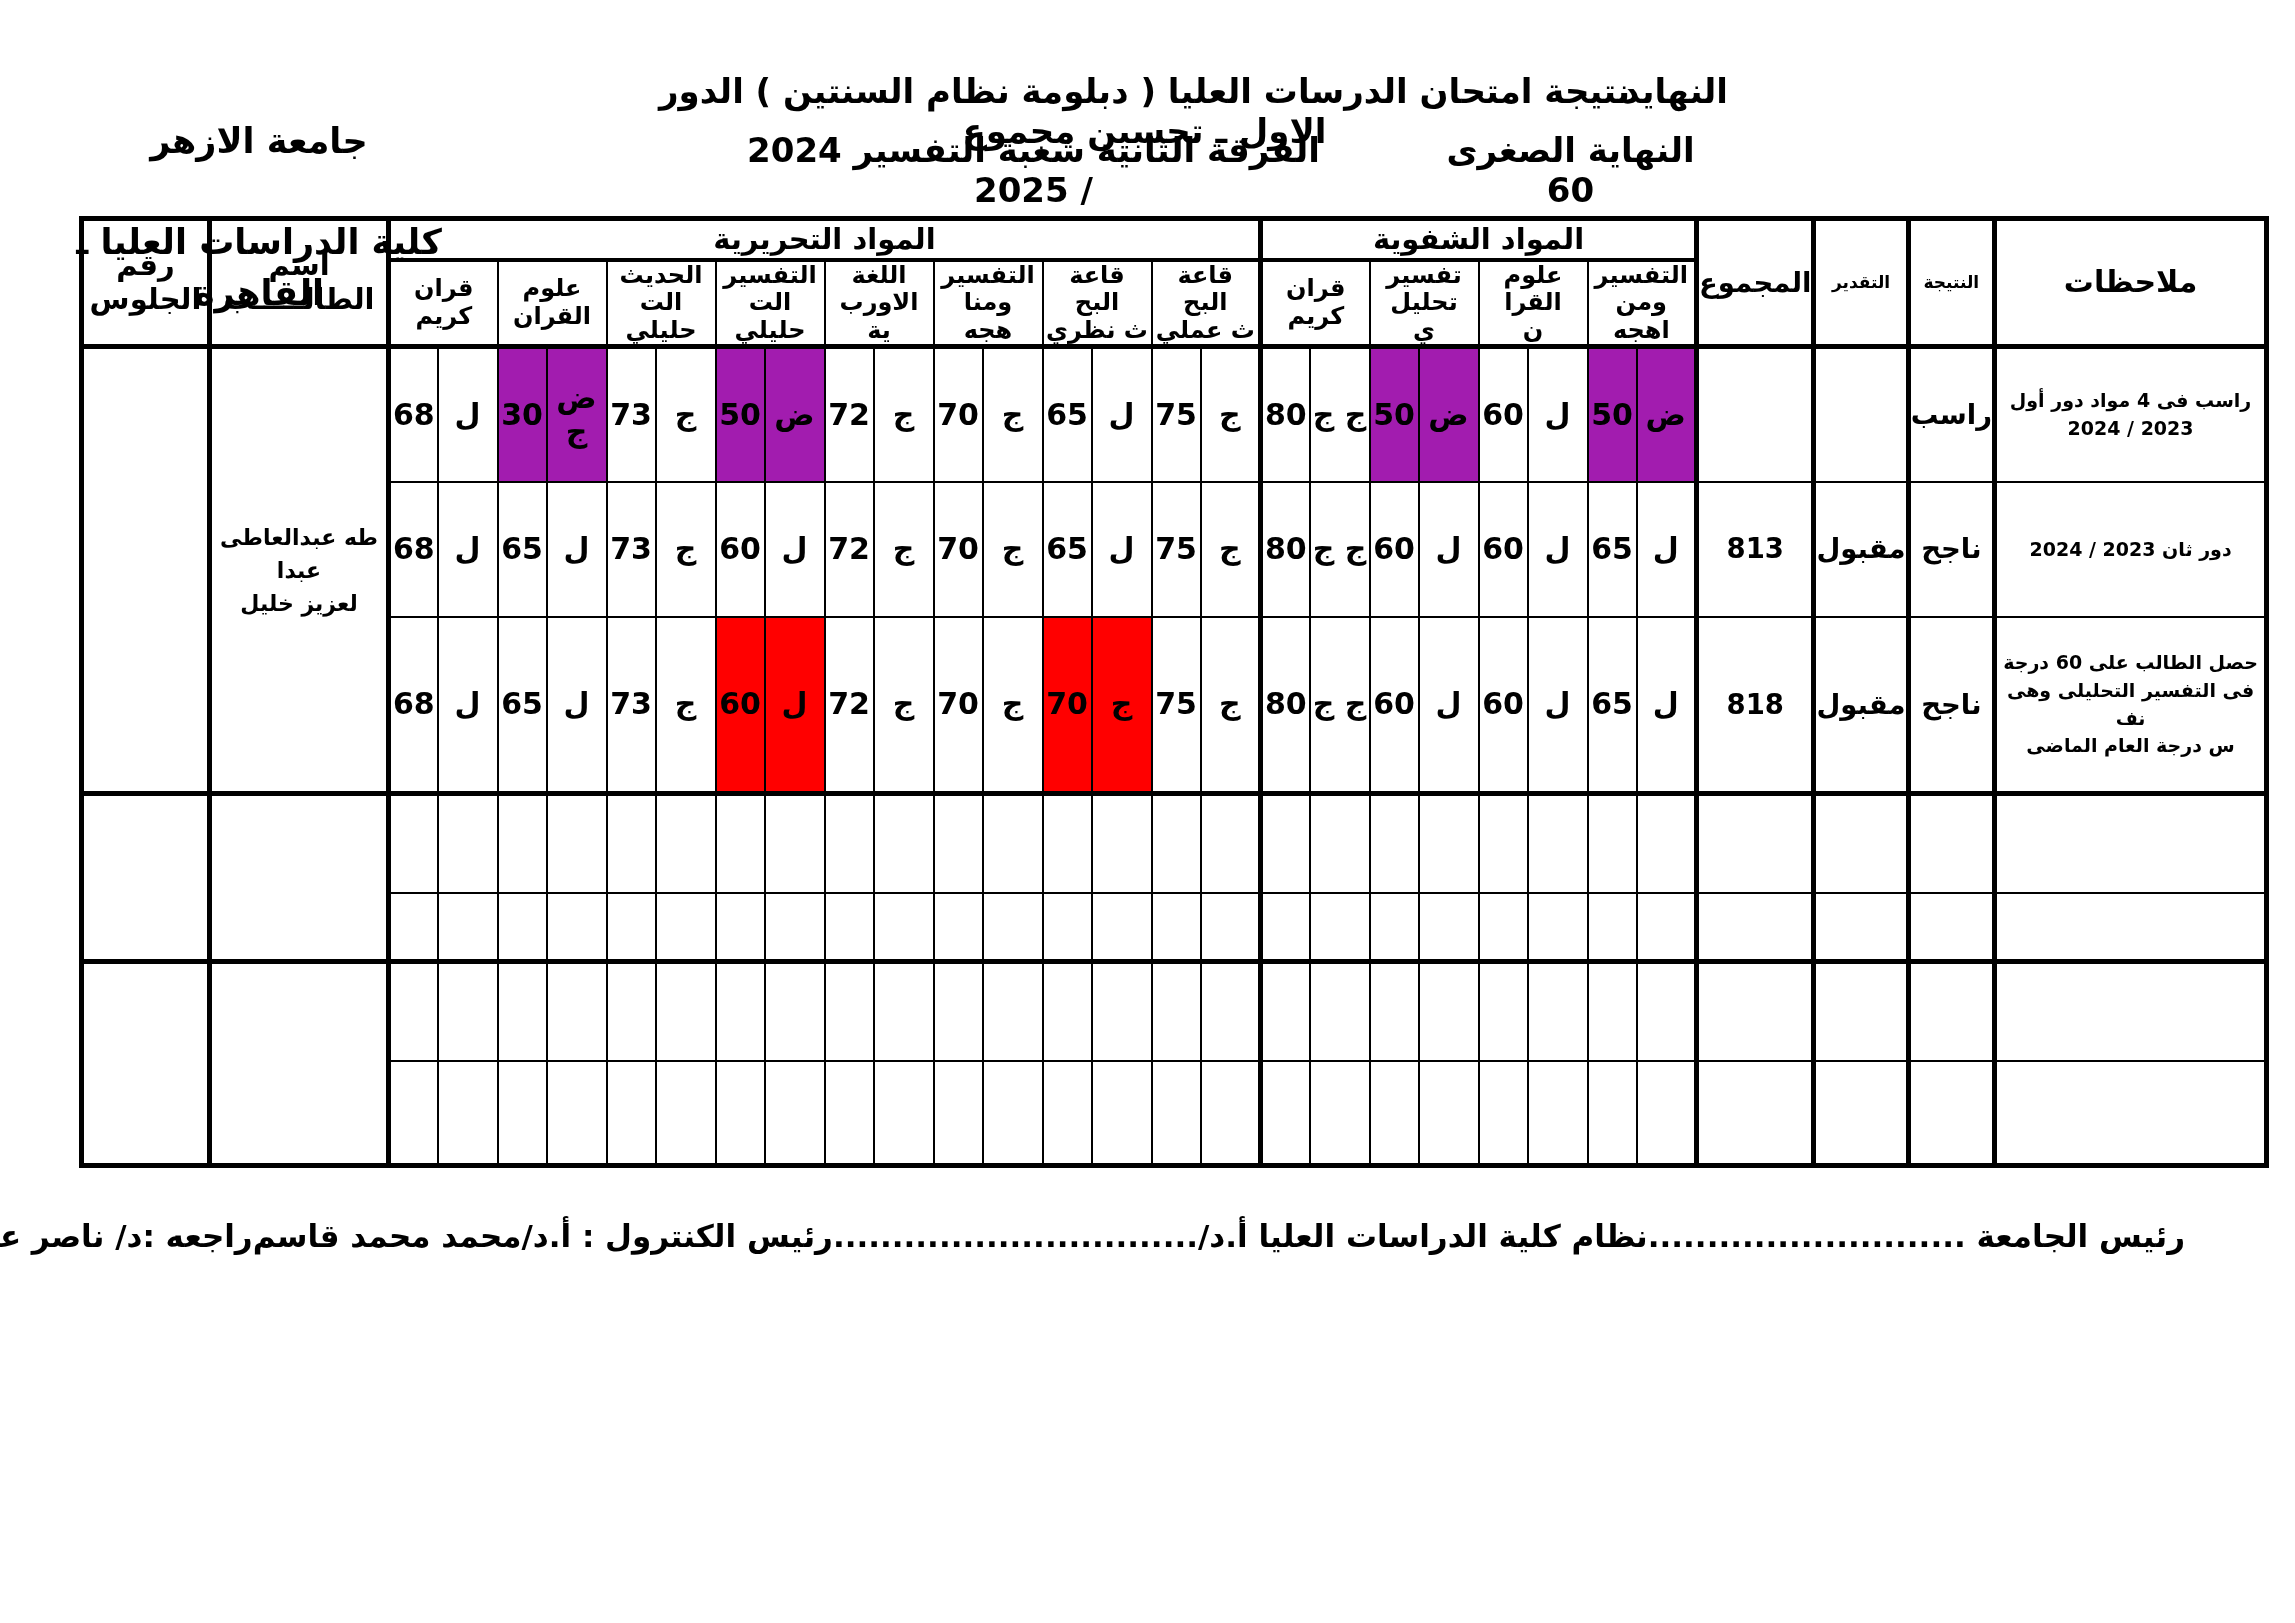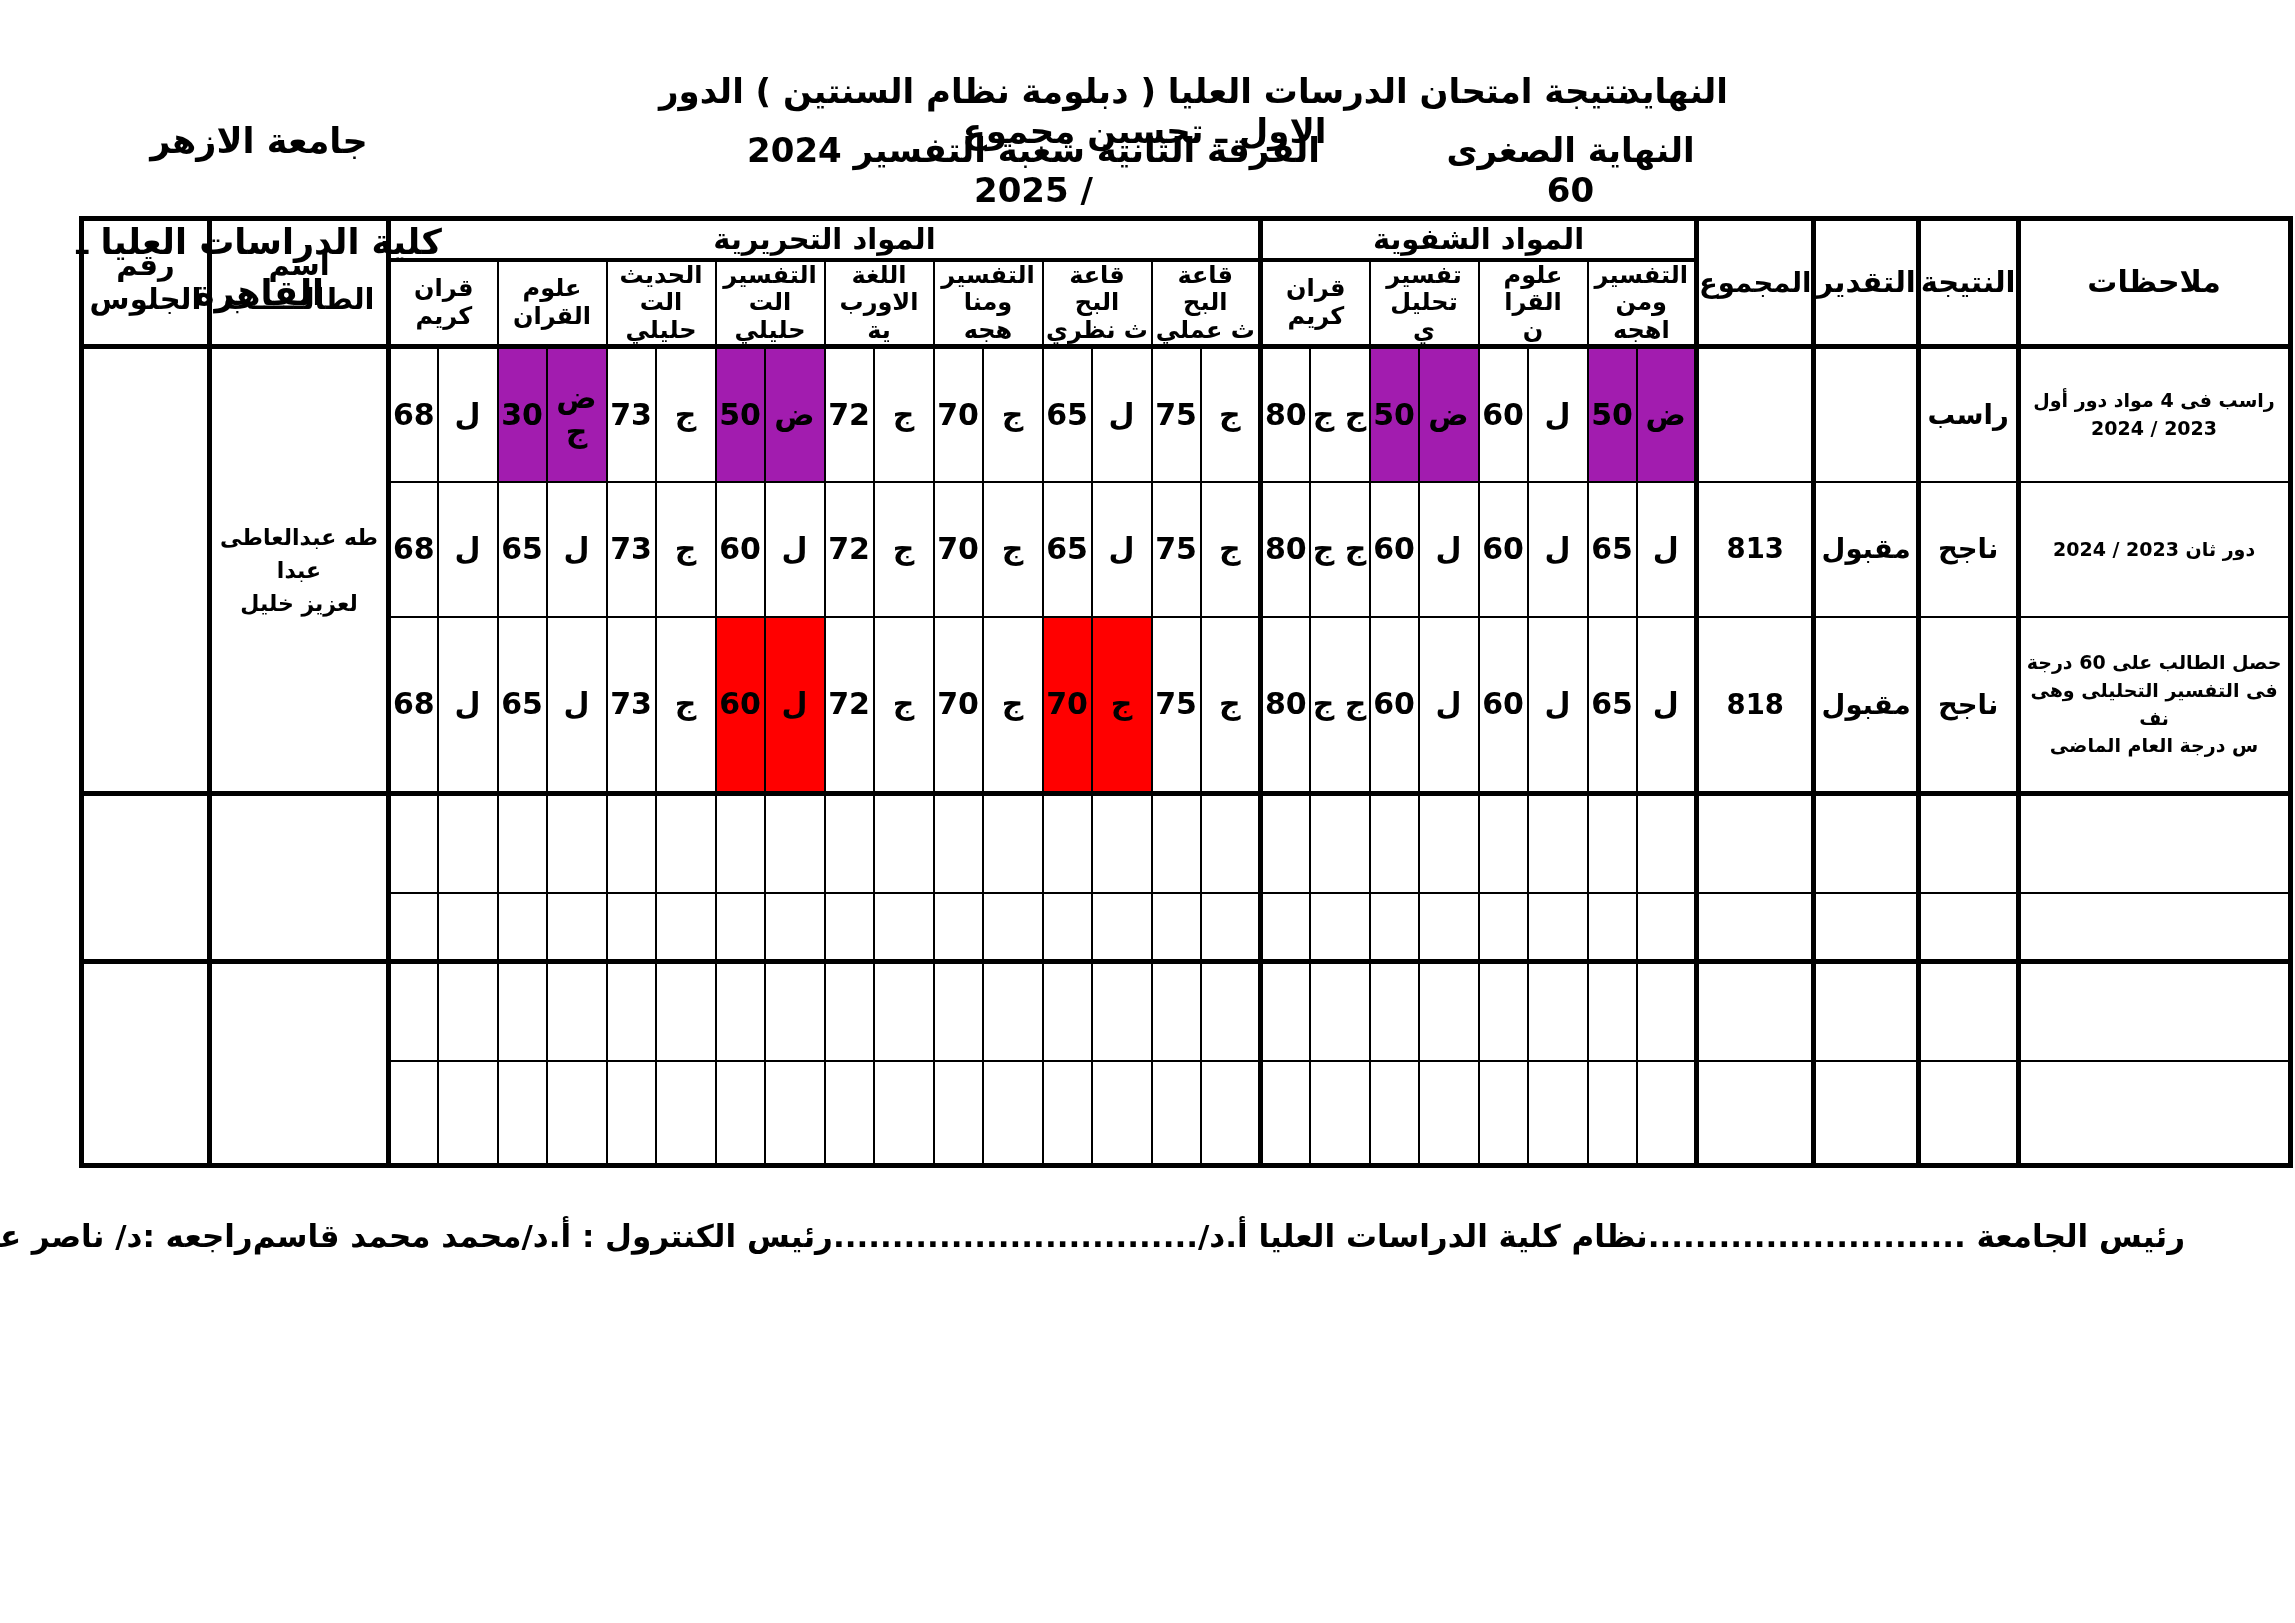--- a/index.html
+++ b/index.html
@@ -30,21 +30,21 @@
   }
   thead th{border-bottom-width:5.2px;}
   .bl-thin{border-left-width:1.3px;}
   .bl-thick{border-left-width:5.2px;}
   tr.grp td{border-top-width:5.9px;}
   .gh{font-size:29px;border-bottom-width:4.6px;}
   .seat-h{font-size:29px;}
   .name-h{font-size:29px;}
   .subj{font-size:24px;}
   .tot-h{font-size:27.5px;}
-  .grd-h,.res-h{font-size:29px;margin-left:20px;}
+  .grd-h,.res-h{font-size:17px;margin-left:20px;}
   .notes-h{font-size:30px;}
   td.num,td.let{font-size:30px;}
   td.total,td.grade,td.result{font-size:27.5px;}
   td.name{font-size:22px;line-height:1.5;}
   td.seat{font-size:26px;}
   td.notes{font-size:19px;line-height:1.45;}
   .hl-gray{background:#a21caf;}
   .hl-red{background:#ff0000;}
 
   

